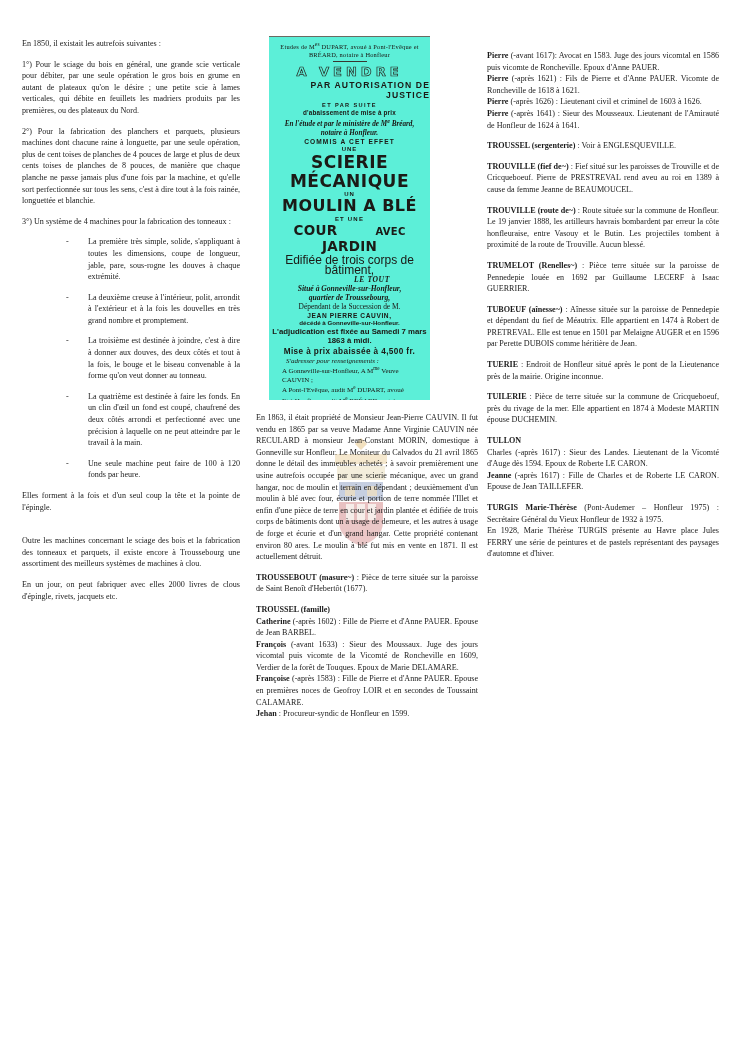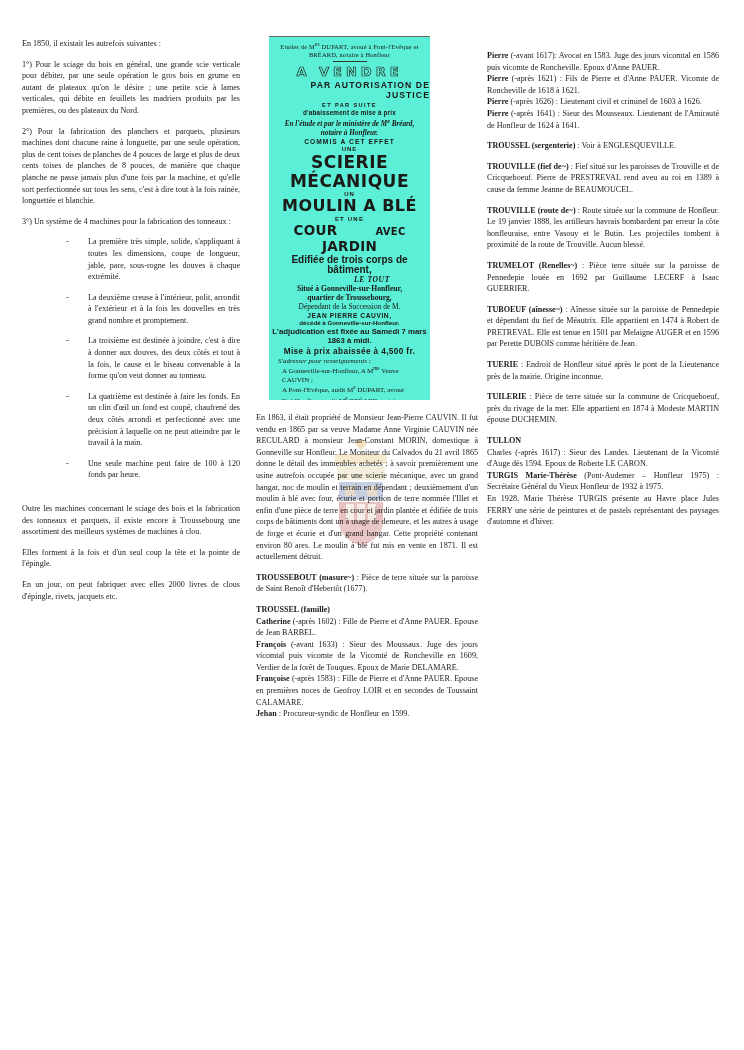--- a/index.html
+++ b/index.html
@@ -171,37 +171,38 @@
   .ad-cour {
     font-size: 13.5px;
     font-weight: bold;
     text-align: center;
     font-family: "DejaVu Sans", sans-serif;
     line-height: 15px;
     letter-spacing: .3px;
   }
   .ad-cour .sm { font-size: 10px; margin-left: 33px; }
   .ad-edifice {
-    font-size: 10px;
-    font-weight: bold;
+    font-size: 12px;
+    font-weight: normal;
     text-align: center;
     line-height: 10px;
     margin-top: 1px;
   }
   .ad-letout {
     font-family: "Liberation Serif", serif;
     font-style: italic;
     font-weight: bold;
     font-size: 7.6px;
     text-align: center;
     letter-spacing: .6px;
     margin-left: 45px;
   }
   .ad-situe {
     font-family: "Liberation Serif", serif;
+    font-style: italic;
     font-weight: bold;
     font-size: 7.6px;
     line-height: 9px;
     text-align: center;
   }
   .ad-depend {
     font-size: 7.4px;
     text-align: center;
     line-height: 8.6px;
     font-family: "Liberation Serif", serif;
@@ -230,21 +231,21 @@
     font-weight: bold;
     text-align: center;
     letter-spacing: .4px;
     margin-top: 2px;
   }
   .ad-adresser {
     font-family: "Liberation Serif", serif;
     font-style: italic;
     font-size: 7px;
     text-align: left;
-    padding-left: 9px;
+    padding-left: 17px;
     margin-top: 1px;
   }
   .ad-foot {
     font-size: 7px;
     line-height: 8.4px;
     text-align: left;
     padding: 0 3px;
     font-family: "Liberation Serif", serif;
   }
   .ad-foot .ind { padding-left: 10px; display: inline-block; }
@@ -277,32 +278,32 @@
     <p>3°) Un système de 4 machines pour la fabrication des tonneaux :</p>
 
     <ul class="bullet-list">
       <li>
         <span class="dash">-</span><span>La première très simple, solide, s'appliquant à toutes les dimensions, coupe de longueur, jable, pare, sous-rogne les douves à chaque extrémité.</span>
       </li>
       <li>
         <span class="dash">-</span><span>La deuxième creuse à l'intérieur, polit, arrondit à l'extérieur et à la fois les douvelles en très grand nombre et promptement.</span>
       </li>
       <li>
-        <span class="dash">-</span><span>La troisième est destinée à joindre, c'est à dire à donner aux douves, des deux côtés et tout à la fois, le cause et le biseau convenable à la forme qu'on veut donner au tonneau.</span>
+        <span class="dash">-</span><span>La troisième est destinée à joindre, c'est à dire à donner aux douves, des deux côtés et tout à la fois, le bouge et le biseau convenable à la forme qu'on veut donner au tonneau.</span>
       </li>
       <li>
         <span class="dash">-</span><span>La quatrième est destinée à faire les fonds. En un clin d'œil un fond est coupé, chaufrené des deux côtés arrondi et perfectionné avec une précision à laquelle on ne peut atteindre par le travail à la main.</span>
       </li>
       <li>
         <span class="dash">-</span><span>Une seule machine peut faire de 100 à 120 fonds par heure.</span>
       </li>
     </ul>
 
+    <p>Elles forment à la fois et d'un seul coup la tête et la pointe de l'épingle.</p>
     <p style="margin-top:22px">Outre les machines concernant le sciage des bois et la fabrication des tonneaux et parquets, il existe encore à Troussebourg une assortiment des meilleurs systèmes de machines à clou.</p>
-    <p>Elles forment à la fois et d'un seul coup la tête et la pointe de l'épingle.</p>
     <p>En un jour, on peut fabriquer avec elles 2000 livres de clous d'épingle, rivets, jacquets etc.</p>
   </div>
 
   <div id="ad-clipping">
     <div class="ad-etude">Etudes de M<sup>es</sup> DUPART, avoué à Pont-l'Evêque et BRÉARD, notaire à Honfleur</div>
     <div class="ad-rule"></div>
     <div class="ad-avendre">A VENDRE</div>
     <div class="ad-autorisation">PAR AUTORISATION DE JUSTICE</div>
     <div class="ad-etparsuite">ET PAR SUITE</div>
     <div class="ad-abaissement">d'abaissement de mise à prix</div>
@@ -407,20 +408,23 @@
     <p>
       <b>TUILERIE</b><span> : </span><span>Pièce de terre située sur la commune de Cricqueboeuf, près du rivage de la mer. Elle appartient en 1874 à Modeste MARTIN épouse DUCHEMIN.</span>
     </p>
 
     <p class="tight">
       <b>TULLON</b>
     </p>
     <p class="tight">
       <span>Charles</span><span> (-après 1617) : </span><span>Sieur des Landes. Lieutenant de la Vicomté d'Auge dès 1594. Epoux de Roberte LE CARON.</span>
     </p>
+    <p>
+      <b>Jeanne</b><span> (-après 1617) : </span><span>Fille de Charles et de Roberte LE CARON. Epouse de Jean TAILLEFER.</span>
+    </p>
 
     <p class="tight">
       <b>TURGIS Marie-Thérèse</b><span> (Pont-Audemer – Honfleur 1975) : </span><span>Secrétaire Général du Vieux Honfleur de 1932 à 1975.</span>
     </p>
     <p>En 1928, Marie Thérèse TURGIS présente au Havre place Jules FERRY une série de peintures et de pastels représentant des paysages d'automne et d'hiver.</p>
   </div>
 
 </div>
 
 </body></html>

